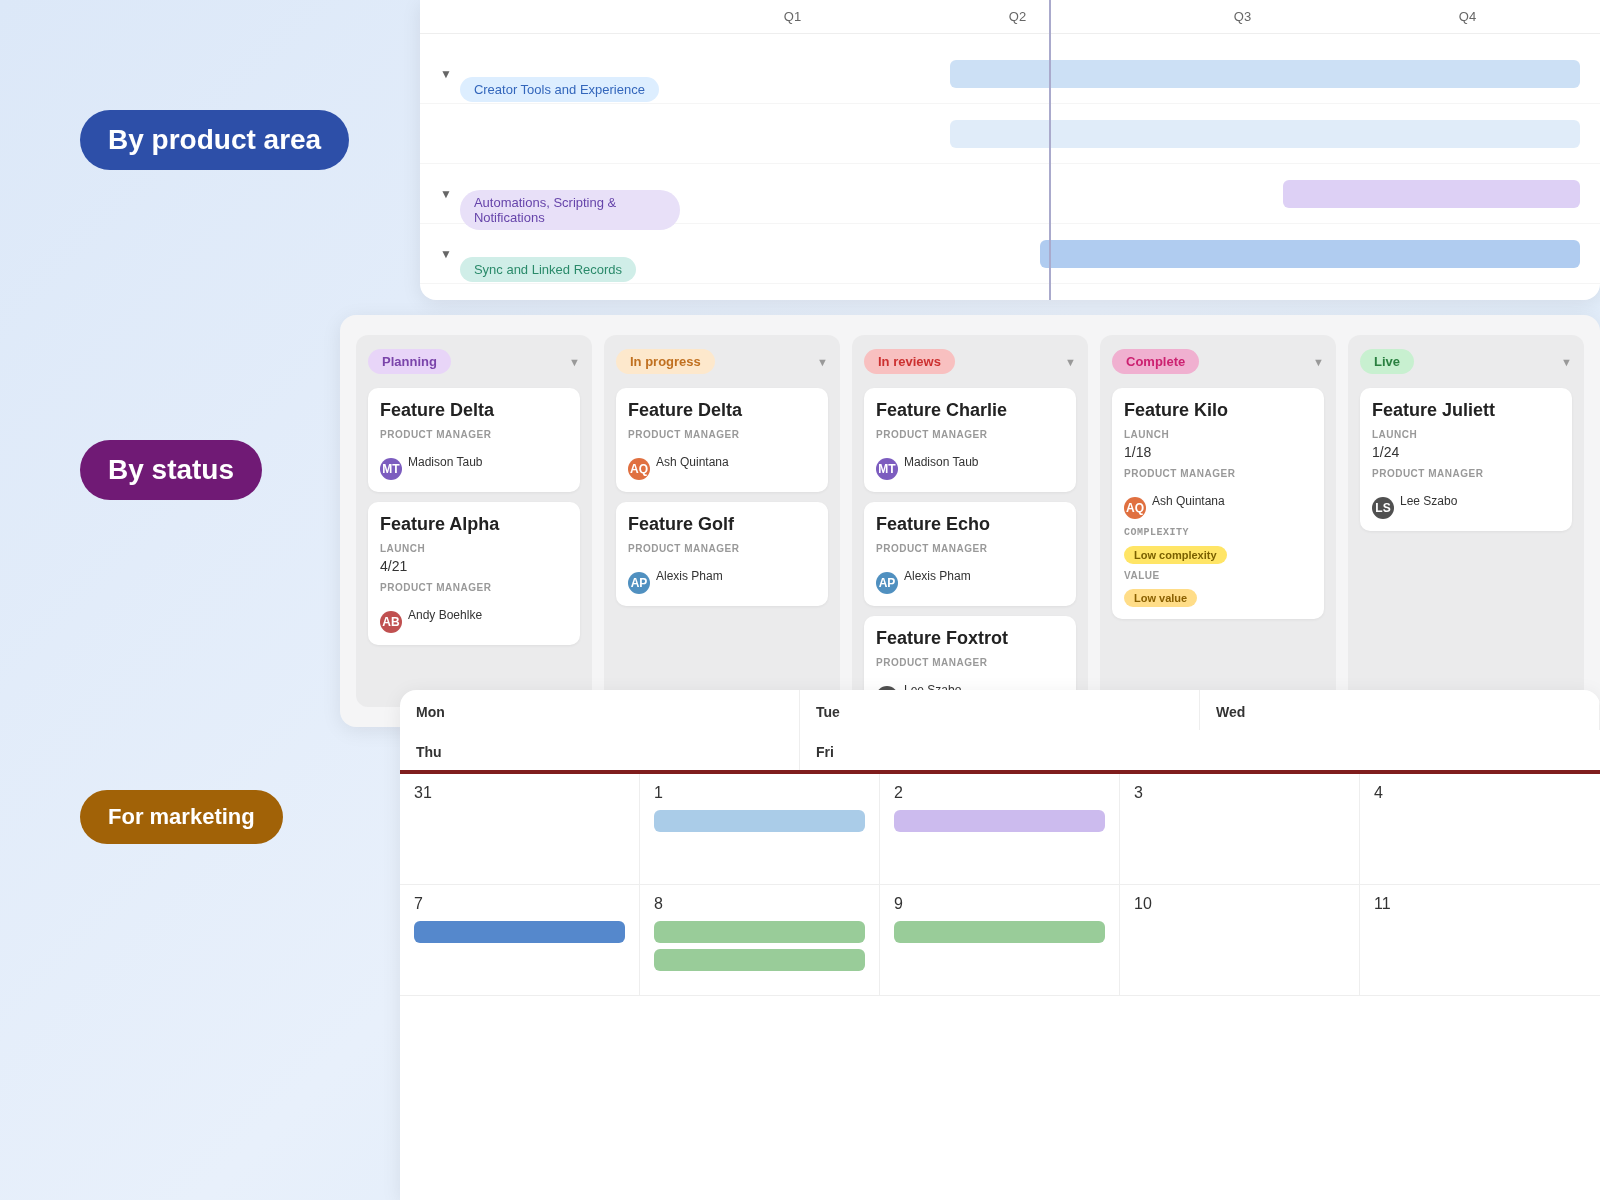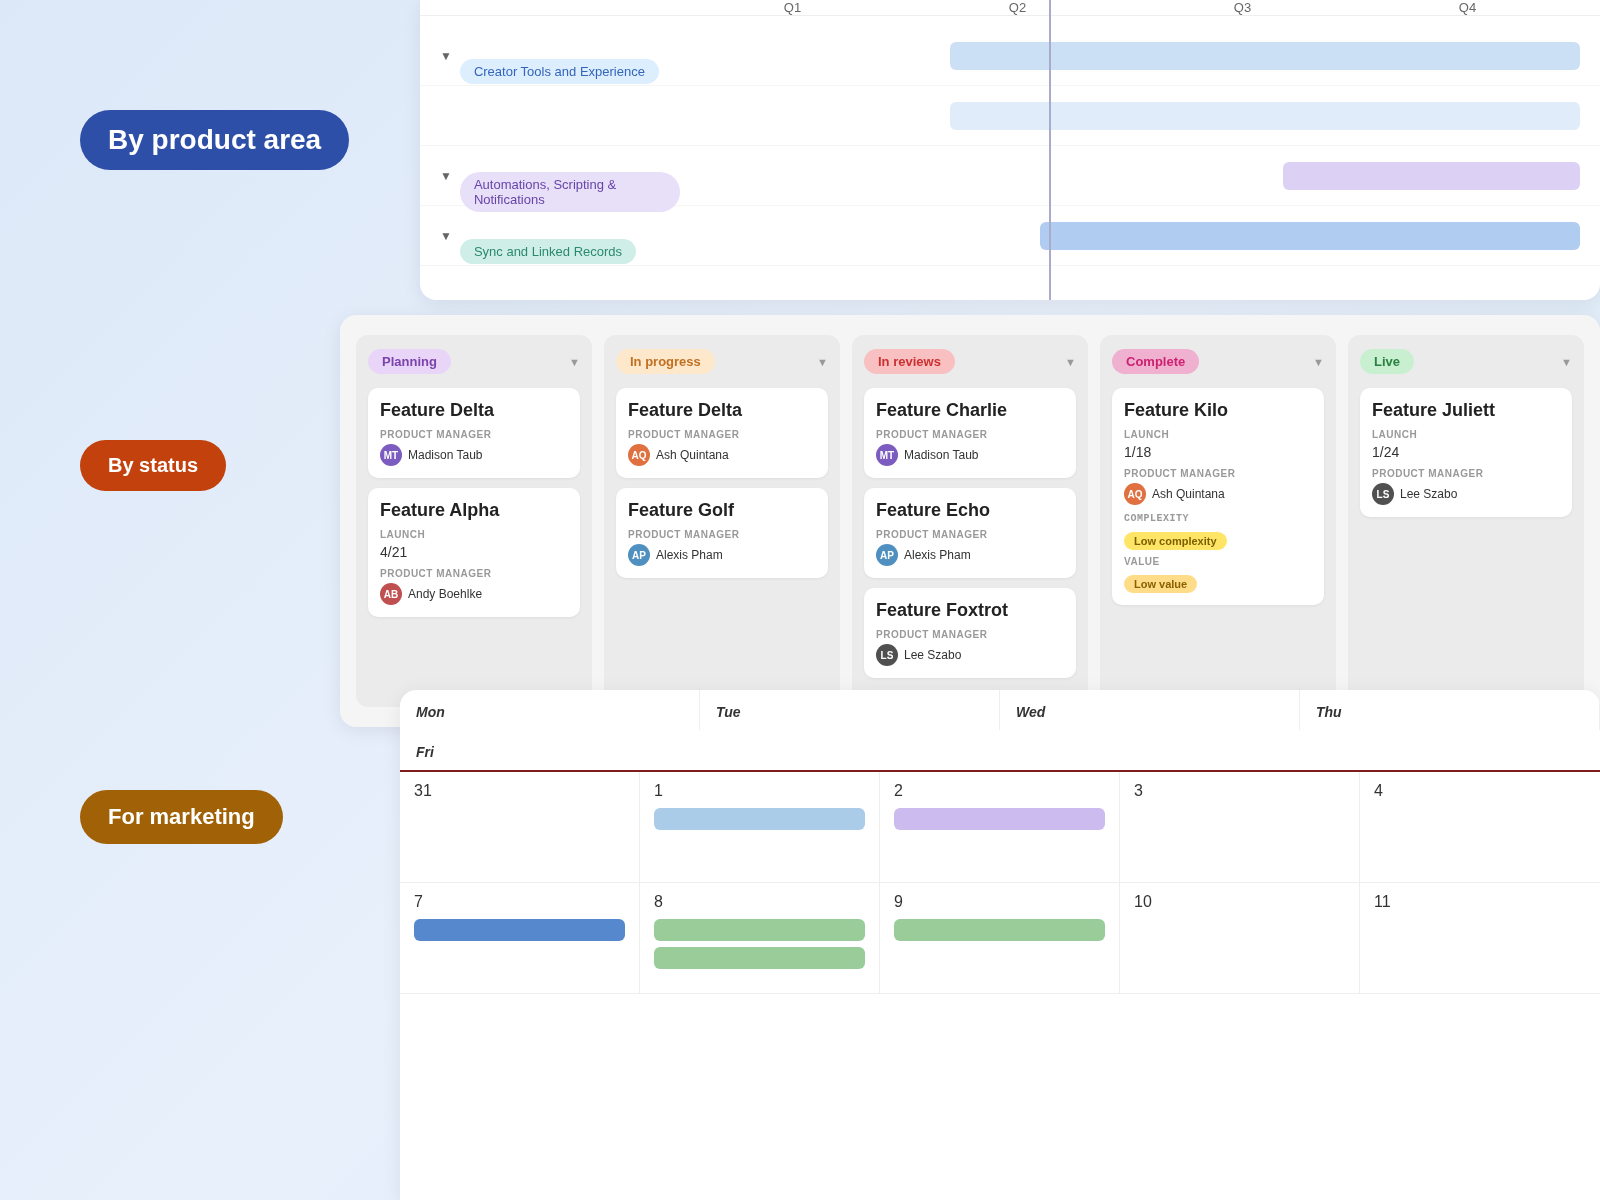--- a/index.html
+++ b/index.html
@@ -35,21 +35,21 @@
       border-radius: 0 0 16px 16px;
       overflow: hidden;
       box-shadow: 0 4px 20px rgba(0,0,0,0.08);
     }
 
     .gantt-header {
       display: flex;
       background: #fff;
       border-bottom: 1px solid #eee;
       padding: 0 20px;
-      height: 16px;
+      height: 34px;
       align-items: center;
     }
 
     .gantt-q-col {
       flex: 1;
       text-align: center;
       font-size: 13px;
       color: #666;
       font-weight: 500;
     }
@@ -118,23 +118,23 @@
       background: #aac;
       left: calc(240px + 33%);
       z-index: 5;
     }
 
     
     .section-label-green {
       position: absolute;
       top: 440px;
       left: 80px;
-      background: #c2410c;
+      background: #701a75;
       color: #fff;
-      font-size: 20px;
+      font-size: 28px;
       font-weight: 700;
       padding: 14px 28px;
       border-radius: 40px;
     }
 
     .kanban-panel {
       position: absolute;
       top: 315px;
       left: 340px;
       right: 0;
@@ -213,24 +213,25 @@
       color: #333;
     }
 
     .avatar {
       width: 22px;
       height: 22px;
       border-radius: 50%;
       display: inline-flex;
       align-items: center;
       justify-content: center;
-      font-size: 10px;
+      font-size: 12px;
       font-weight: 700;
       color: #fff;
       flex-shrink: 0;
+      margin-top: 14px;
     }
 
     .av-madison { background: #7c5cbf; }
     .av-andy { background: #c05050; }
     .av-ash { background: #e07040; }
     .av-alexis { background: #5090c0; }
     .av-lee { background: #505050; }
 
     .card-value-badge {
       display: inline-block;
@@ -264,23 +265,22 @@
       right: 0;
       bottom: 0;
       background: #fff;
       border-radius: 16px 16px 0 0;
       box-shadow: 0 4px 20px rgba(0,0,0,0.08);
       overflow: hidden;
     }
 
     .calendar-header {
       display: grid;
-      grid-template-columns: repeat(4, 1fr);
-      border-bottom: 2px solid #7f1d1d;
-      font-style: italic;
+      grid-template-columns: repeat(3, 1fr);
+      border-bottom: 4px solid #7f1d1d;
     }
 
     .cal-day-header {
       padding: 14px 16px 10px;
       font-size: 14px;
       font-weight: 600;
       color: #333;
       border-right: 1px solid #eee;
     }
 

